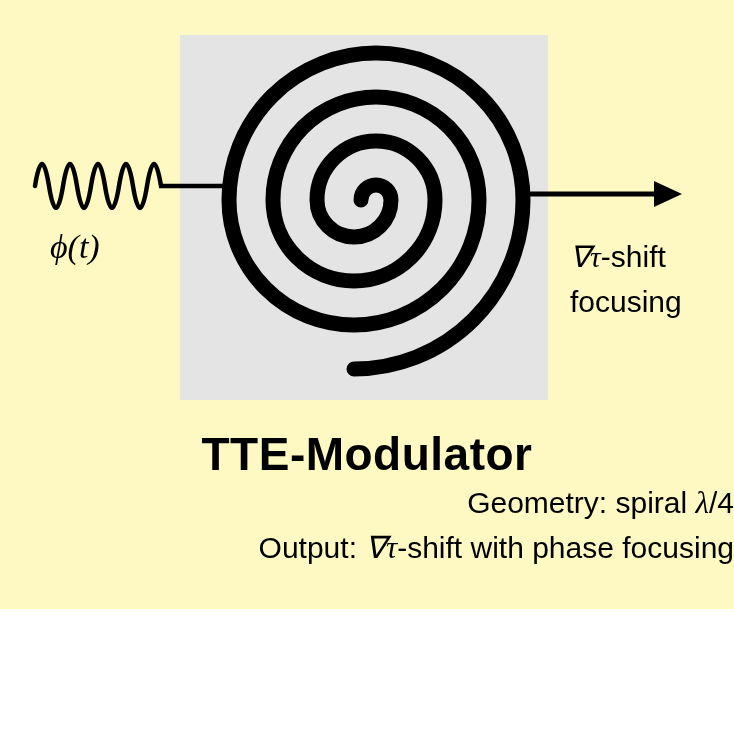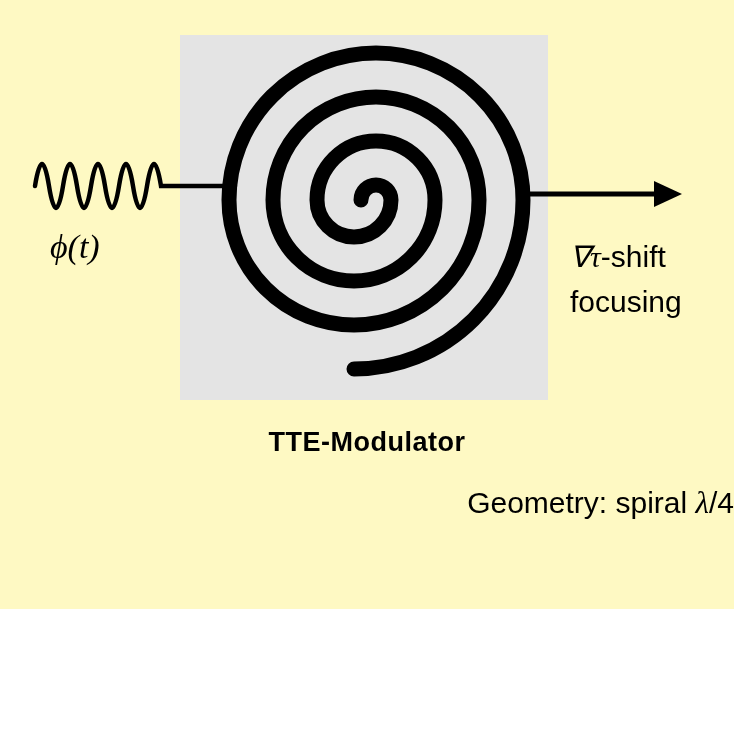--- a/index.html
+++ b/index.html
@@ -58,21 +58,21 @@
     font-family: "Liberation Serif", serif;
     font-style: italic;
   }
   .title {
     position: absolute;
     left: 0;
     top: 427px;
     width: 734px;
     text-align: center;
     font-weight: bold;
-    font-size: 27px;
+    font-size: 46px;
     letter-spacing: 0.5px;
   }
   .specs {
     position: absolute;
     left: 0;
     top: 480px;
     width: 734px;
     text-align: right;
     font-size: 30px;
     line-height: 45px;
@@ -97,15 +97,16 @@
 
   <div class="out-label">
     <div><span class="math">∇τ</span><span>-shift</span></div>
     <div>focusing</div>
   </div>
 
   <div class="title">TTE-Modulator</div>
 
   <div class="specs">
     <div class="spec-line"><span>Geometry: spiral </span><span class="math">λ</span><span>/4</span></div>
+    <div class="spec-line"><span>Output: </span><span class="math">∇τ</span><span>-shift with phase focusing</span></div>
   </div>
 
 </div>
 
 </body></html>

